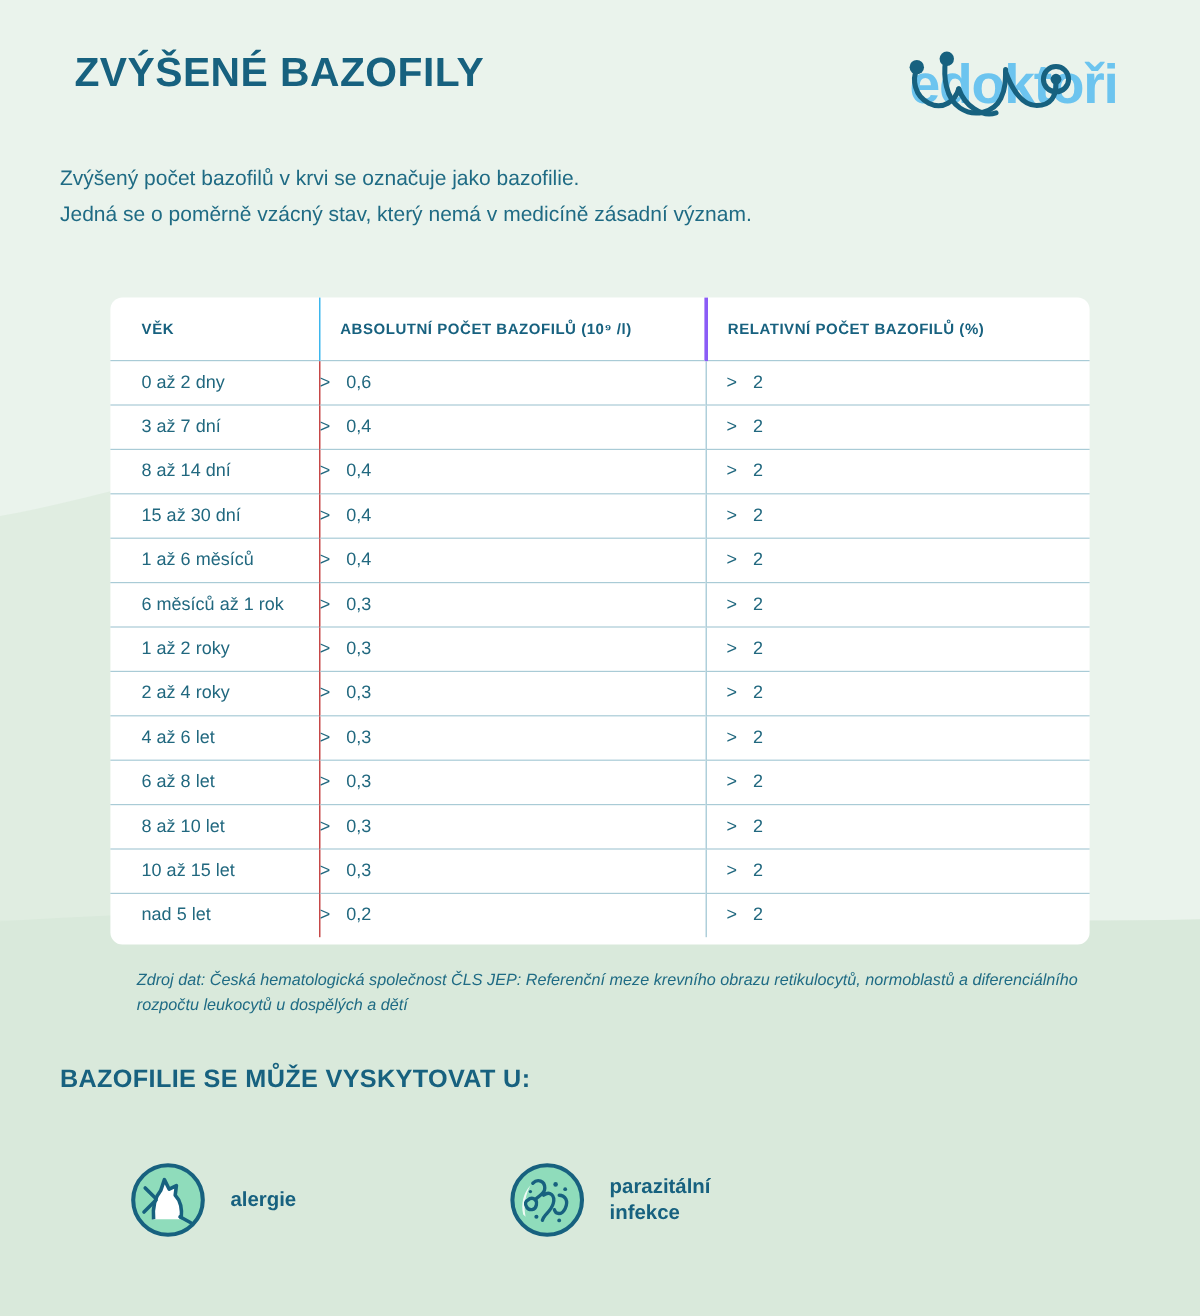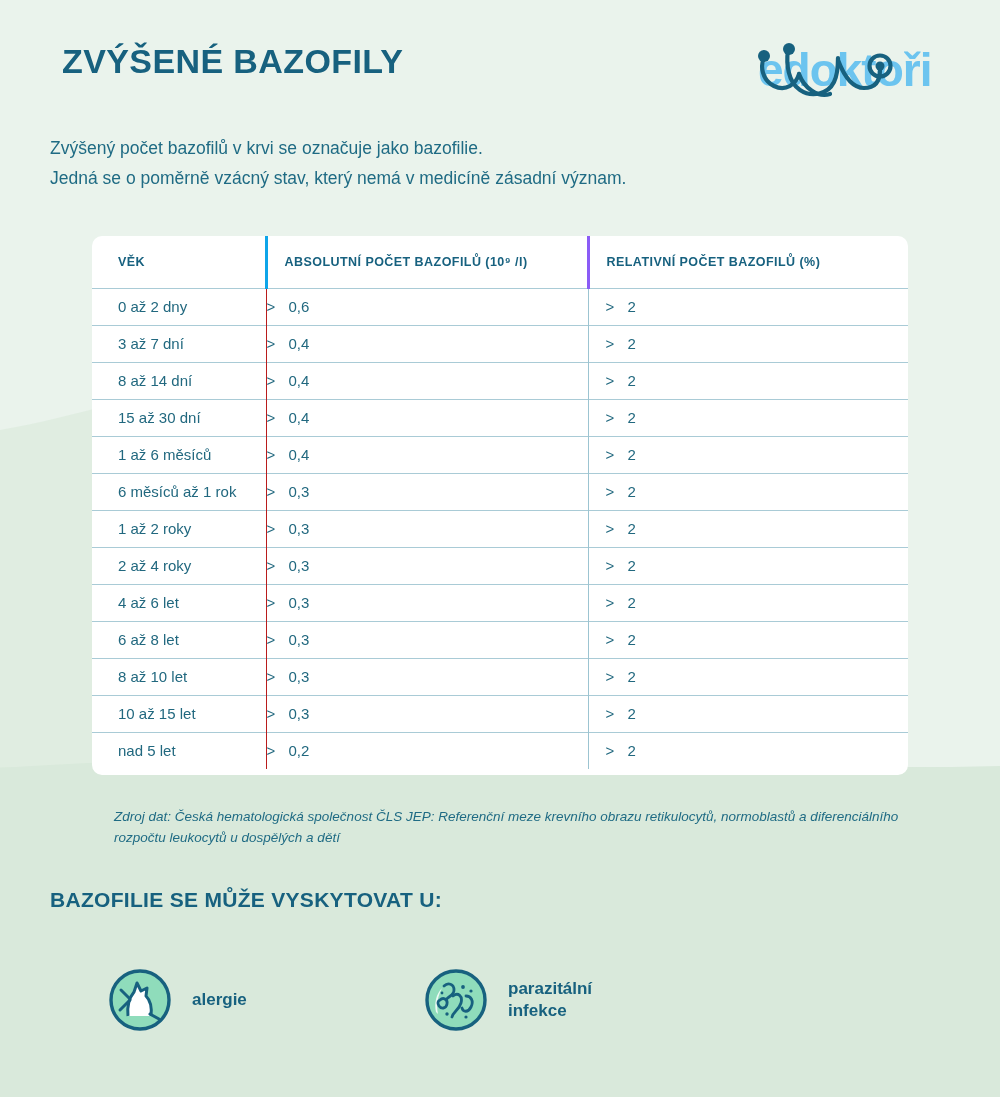--- a/index.html
+++ b/index.html
@@ -33,37 +33,37 @@
     font-size:17.5px; line-height:30px; color:#1f6b84;
     font-weight:400;
   }
   .subtitle div { white-space:nowrap; }
 
   
   .logo { position:absolute; right:48px; top:36px; width:200px; height:68px; }
 
   
   .card {
-    position:absolute; left:92px; top:236px;
+    position:absolute; left:92px; top:248px;
     width:816px; height:539px;
     background:#ffffff;
     border-radius:10px;
   }
   table { width:100%; border-collapse:collapse; table-layout:fixed; }
   th {
     text-align:left; font-size:12.5px; font-weight:bold; color:#17617f;
     letter-spacing:0.45px; padding:0 0 0 0; height:52px;
     vertical-align:middle;
   }
   .col-age   { width:174px; }
   .col-abs   { width:322px; }
   .col-rel   { width:320px; }
 
   th.h-age { padding-left:26px; }
-  th.h-abs { padding-left:17px; border-left:3px solid #0ea5e9; }
+  th.h-abs { padding-left:17px; border-left:1px solid #0ea5e9; }
   th.h-rel { padding-left:17px; border-left:3px solid #8b5cf6; }
 
   td {
     font-size:15px; color:#21687f; height:37px; vertical-align:middle;
     border-top:1px solid #a9cbd6;
   }
   td.c-age { padding-left:26px; }
   td.c-abs { border-left:1px solid #b91c1c; }
   td.c-rel { padding-left:17px; border-left:1px solid #9cc4d1; }
   .cmp { display:inline-block; width:22px; }

